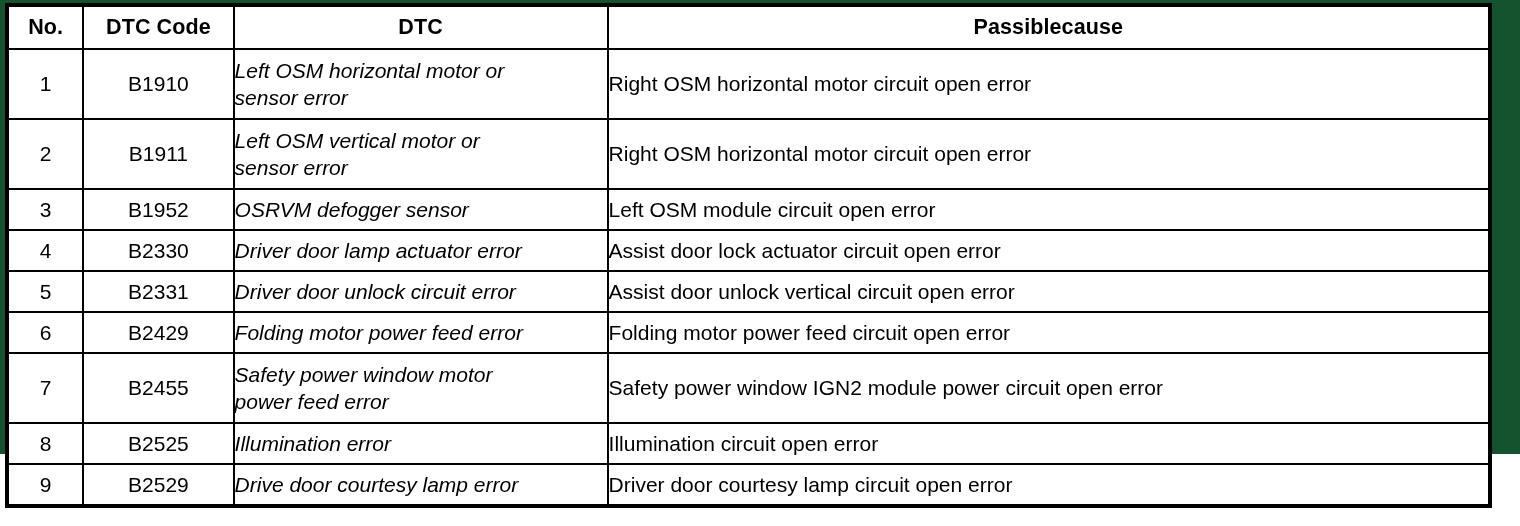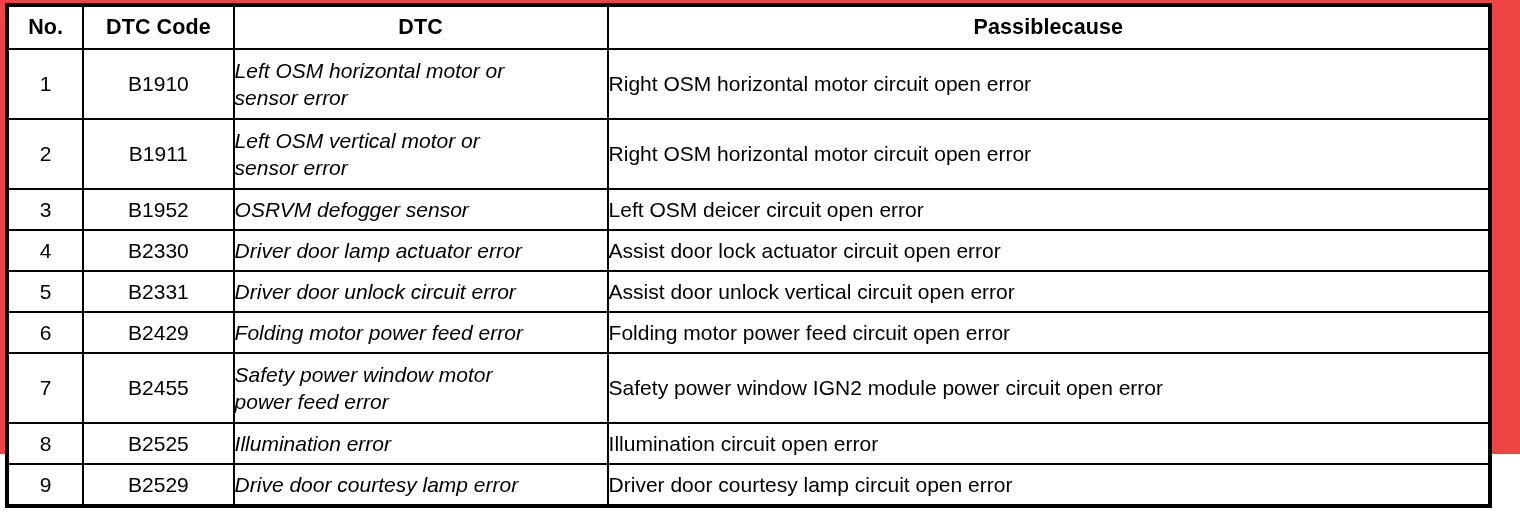--- a/index.html
+++ b/index.html
@@ -14,21 +14,21 @@
     color: #000000;
     overflow: hidden;
   }
 
   .sheet {
     position: absolute;
     left: 0;
     top: 0;
     width: 1520px;
     height: 454px;
-    background: #ef4444;
+    background: #14532d;
   }
 
   .dtc-table {
     position: absolute;
     left: 5px;
     top: 3px;
     width: 1487px;
     border-collapse: collapse;
     table-layout: fixed;
     border: 4px solid #000000;
@@ -122,21 +122,21 @@
           </td>
         <td class="cell-left">Right OSM horizontal motor circuit open error</td>
       </tr>
 
       <tr class="r-short">
         <td class="cell-center">3</td>
         <td class="cell-center">B1952</td>
         <td class="cell-left">
             <span class="wrap-text">OSRVM defogger sensor</span>
           </td>
-        <td class="cell-left">Left OSM deicer circuit open error</td>
+        <td class="cell-left">Left OSM module circuit open error</td>
       </tr>
 
       <tr class="r-short">
         <td class="cell-center">4</td>
         <td class="cell-center">B2330</td>
         <td class="cell-left">
             <span class="wrap-text">Driver door lamp actuator error</span>
           </td>
         <td class="cell-left">Assist door lock actuator circuit open error</td>
       </tr>

